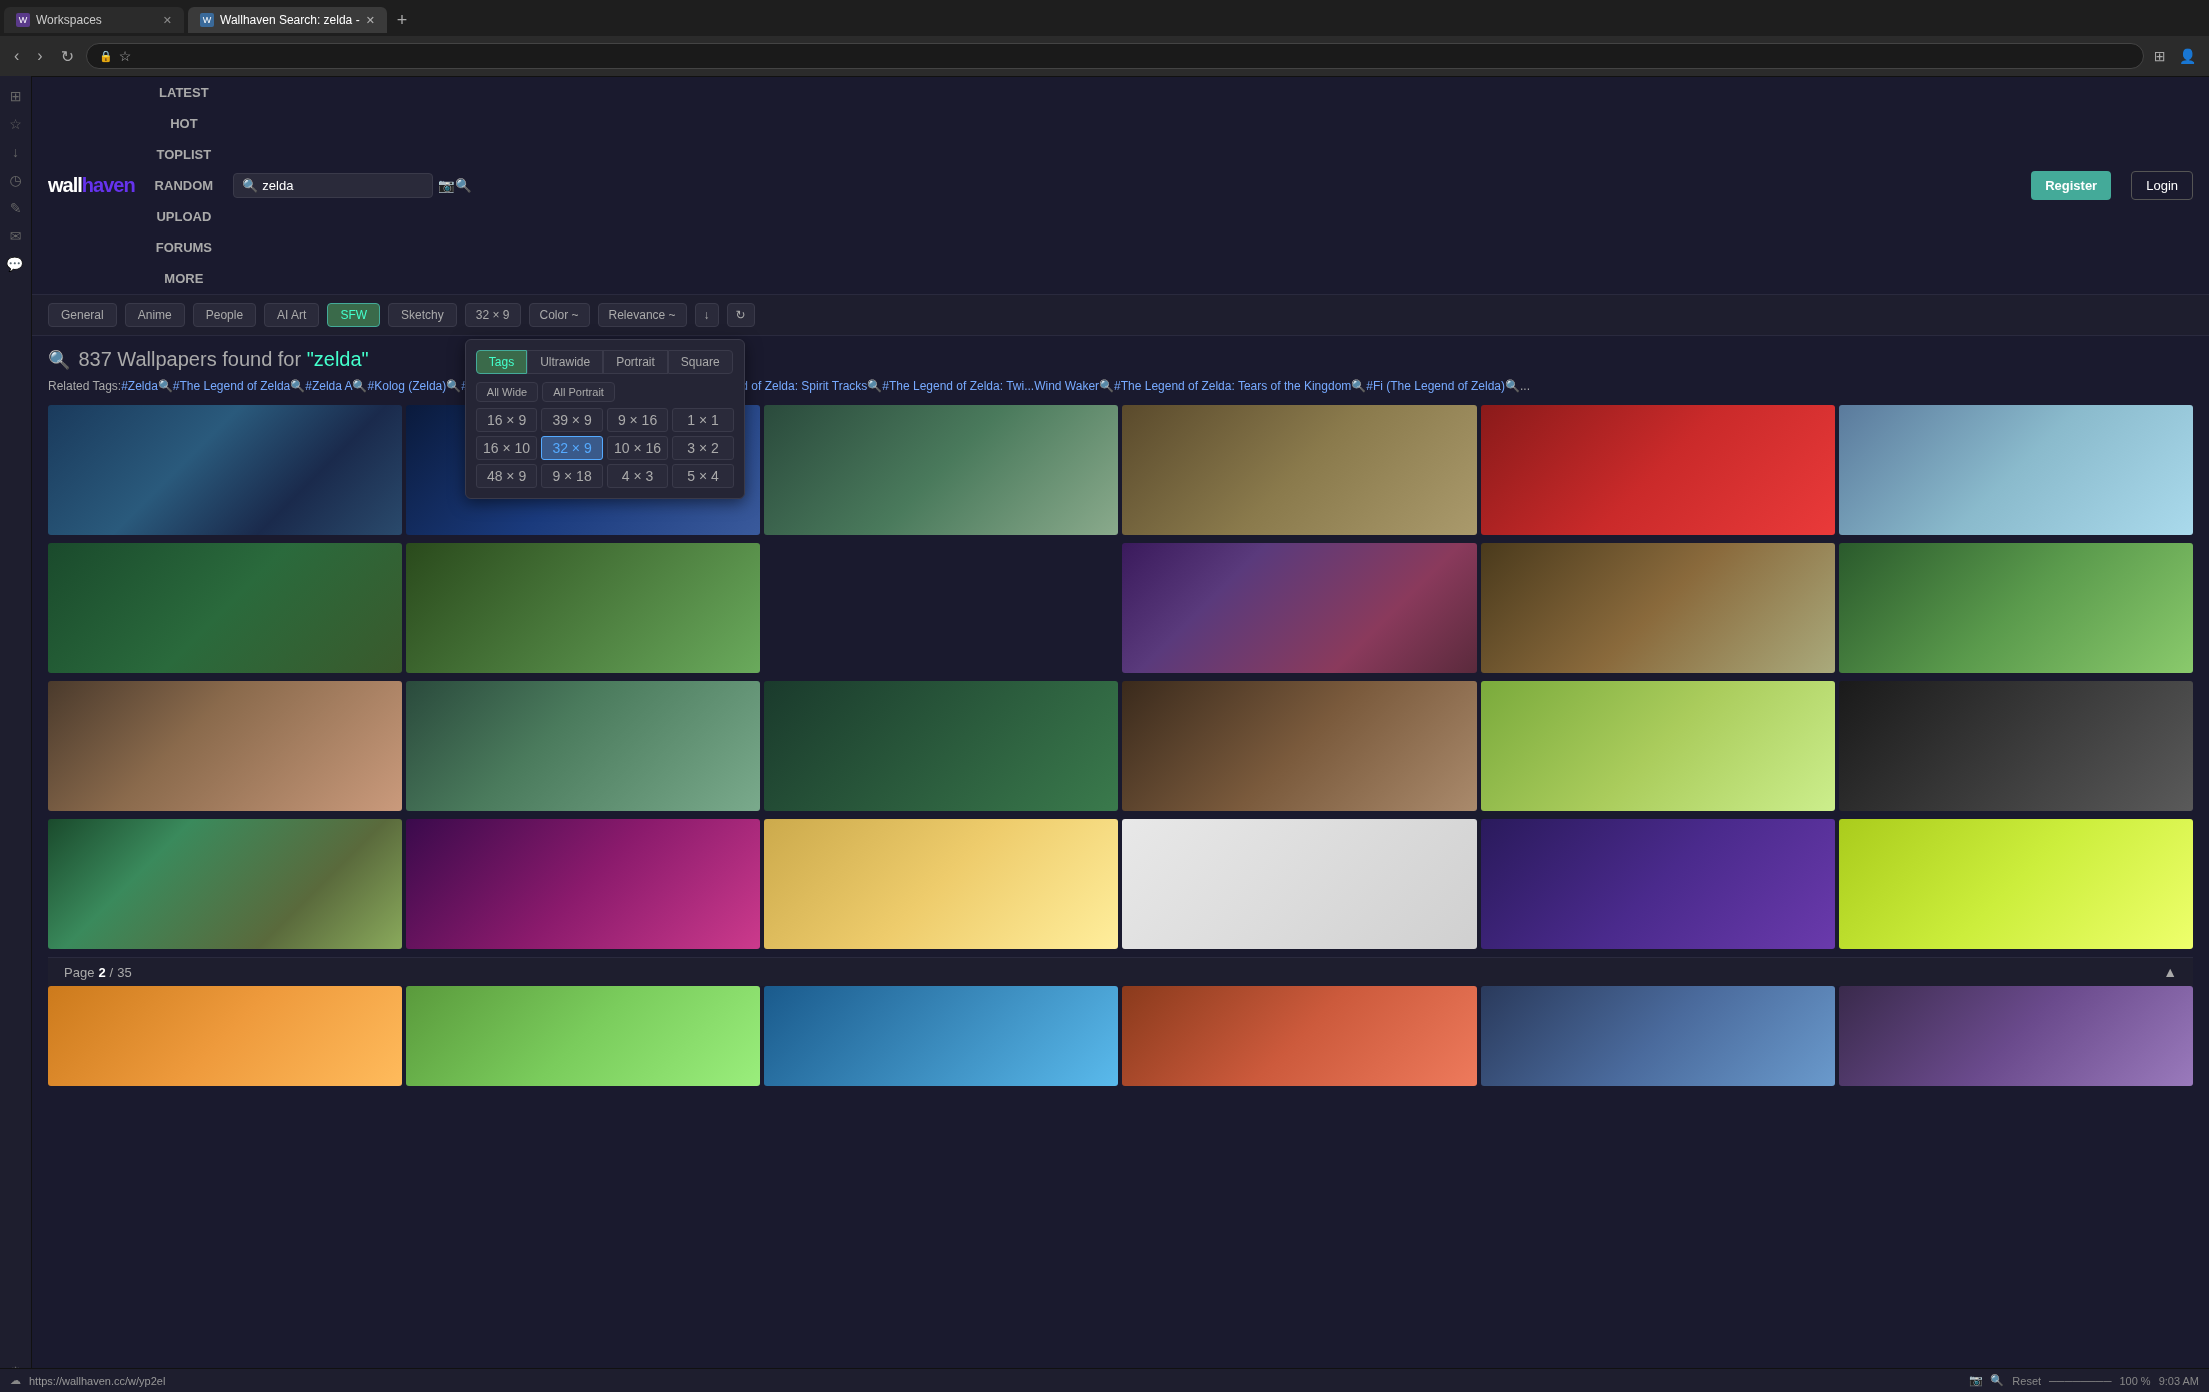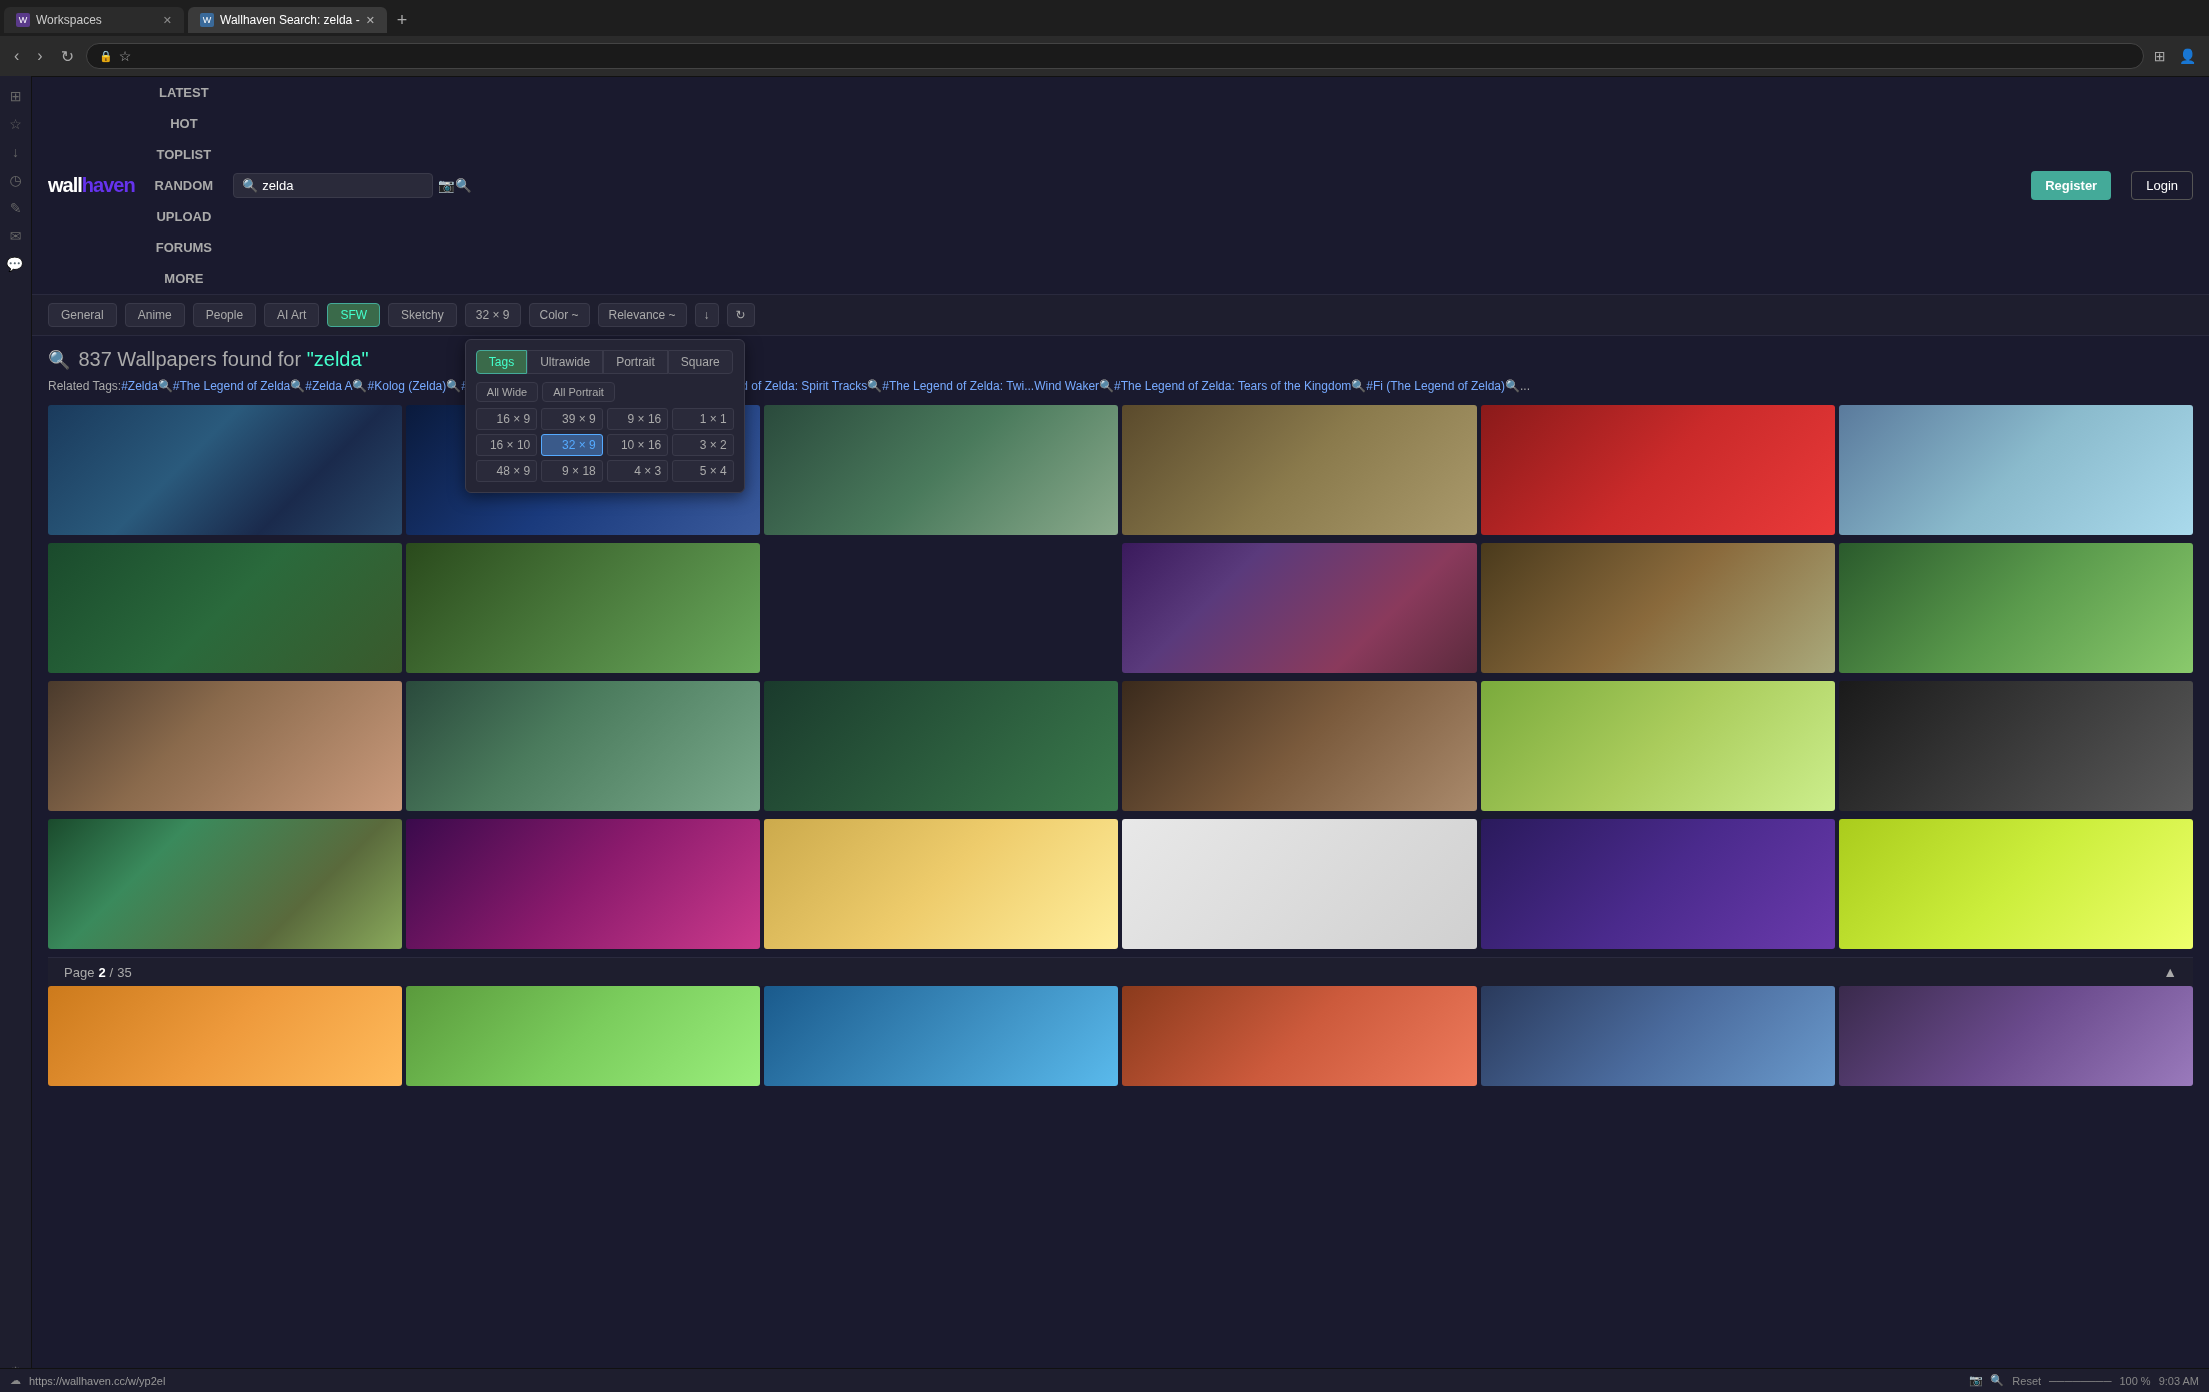--- a/index.html
+++ b/index.html
@@ -49,21 +49,21 @@
     .filter-dropdown-btn { background: #2a2a3a; border: 1px solid #3a3a4a; color: #aaa; padding: 4px 10px; border-radius: 4px; cursor: pointer; font-size: 12px; display: flex; align-items: center; gap: 4px; }
     .resolution-dropdown { background: #252535; border: 1px solid #3a3a4a; border-radius: 6px; padding: 10px; position: absolute; top: 36px; left: 0; z-index: 200; min-width: 280px; box-shadow: 0 4px 16px rgba(0,0,0,0.5); }
     .res-tabs { display: flex; gap: 0; margin-bottom: 8px; }
     .res-tab { background: #2a2a3a; border: 1px solid #3a3a4a; color: #aaa; padding: 4px 12px; cursor: pointer; font-size: 12px; }
     .res-tab:first-child { border-radius: 4px 0 0 4px; }
     .res-tab:last-child { border-radius: 0 4px 4px 0; }
     .res-tab.active { background: #3a6a4a; border-color: #4a9; color: #4fc; }
     .res-presets { display: flex; gap: 4px; margin-bottom: 6px; }
     .res-preset { background: #2a2a3a; border: 1px solid #3a3a4a; color: #aaa; padding: 3px 10px; border-radius: 4px; cursor: pointer; font-size: 11px; }
     .res-grid { display: grid; grid-template-columns: repeat(4, 1fr); gap: 4px; }
-    .res-option { background: #2a2a3a; border: 1px solid #3a3a4a; color: #aaa; padding: 3px 6px; border-radius: 3px; cursor: pointer; font-size: 12px; text-align: right; }
+    .res-option { background: #2a2a3a; border: 1px solid #3a3a4a; color: #aaa; padding: 3px 6px; border-radius: 3px; cursor: pointer; font-size: 14px; text-align: center; }
     .res-option.active { background: #3a5a8a; border-color: #5af; color: #5af; }
     
     
     .search-results { padding: 12px 16px; }
     .result-title { font-size: 20px; color: #fff; margin-bottom: 8px; display: flex; align-items: center; gap: 8px; }
     .result-count { color: #aaa; }
     .zelda-highlight { color: #4fc; }
     .related-tags { font-size: 12px; color: #aaa; margin-bottom: 12px; display: flex; flex-wrap: wrap; align-items: center; }
     .tag-link { color: #7af; text-decoration: none; }
     

